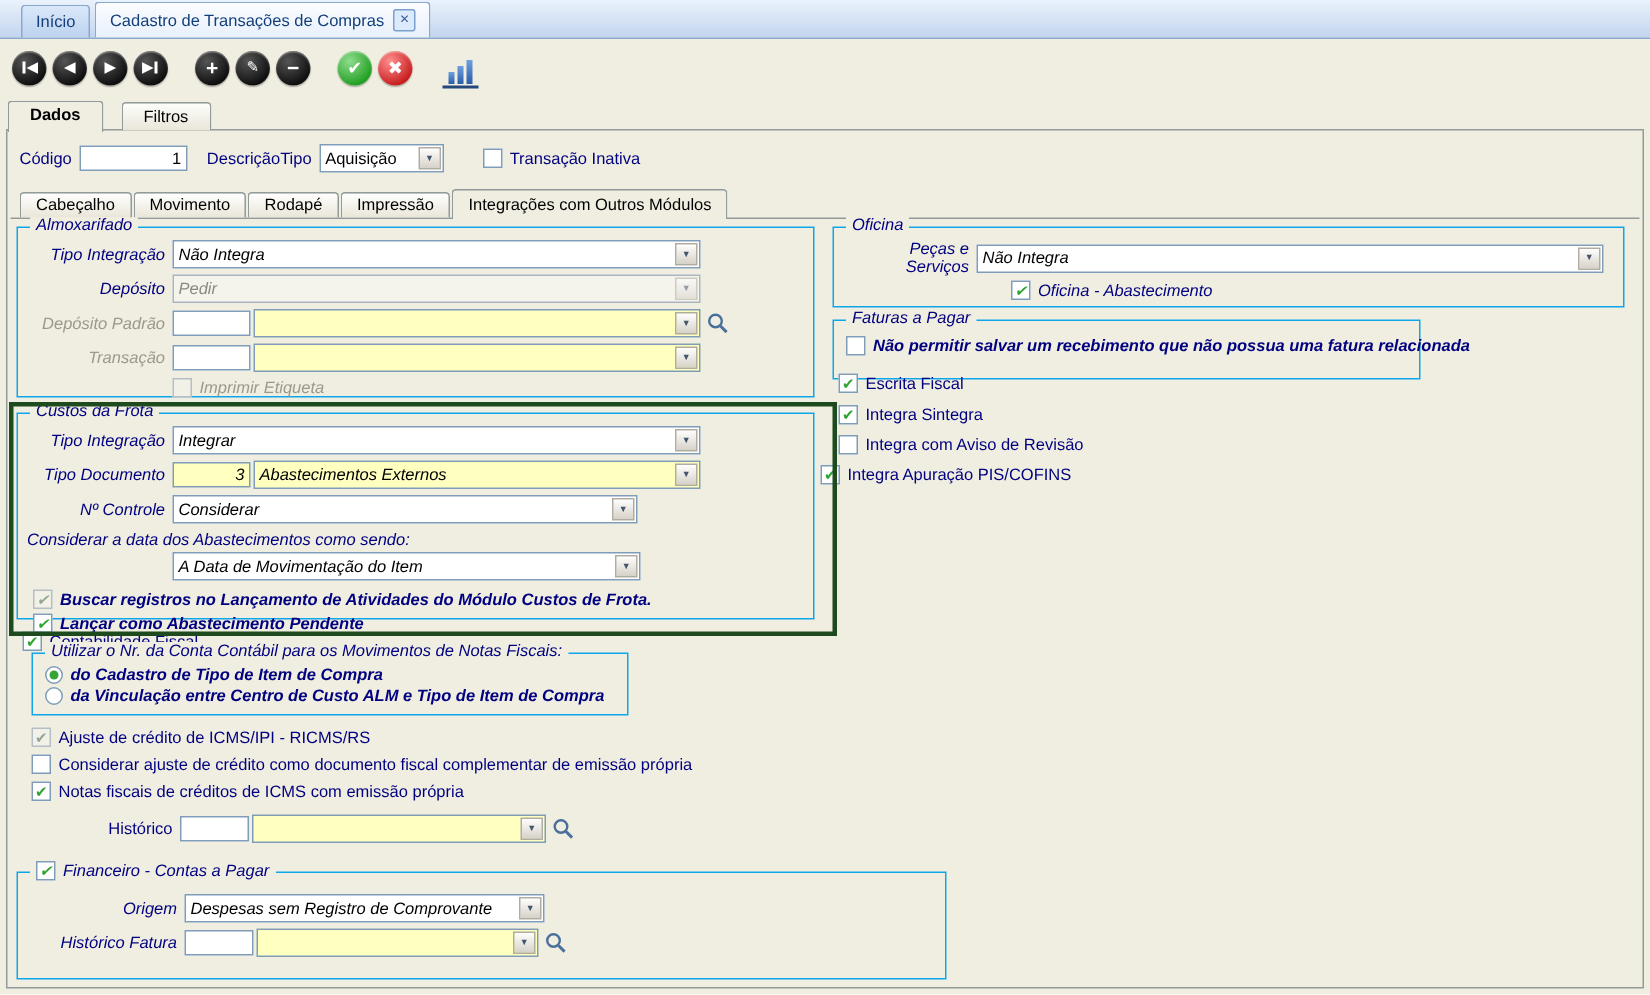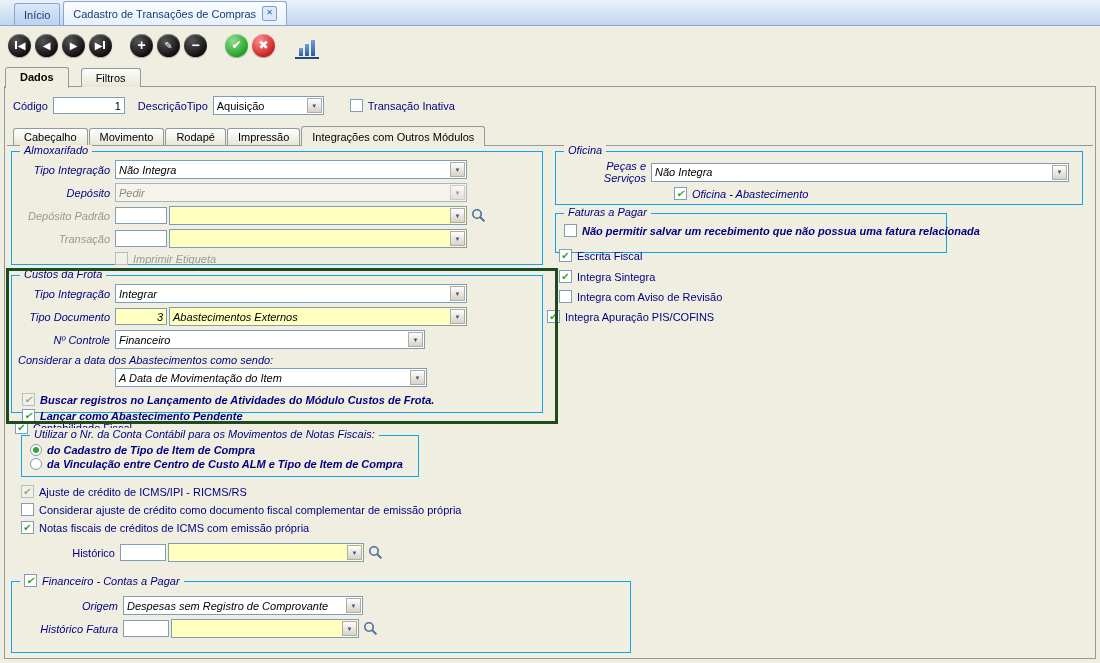--- a/index.html
+++ b/index.html
@@ -79,21 +79,21 @@
   .pos-historico{left:6px;top:456px;display:flex;align-items:center;}
   .pos-financeiro{left:6px;top:494px;width:620px;height:72px;}
   .pos-oficina{left:550px;top:64px;width:528px;height:54px;}
   .pos-faturas{left:550px;top:126px;width:392px;height:40px;}
   .pos-flag1{left:554px;top:162px;}
   .pos-flag2{left:554px;top:183px;}
   .pos-flag3{left:554px;top:203px;}
   .pos-flag4{left:542px;top:223px;}
 
   .w352{width:352px;} .w310{width:310px;} .w312{width:312px;} .w298{width:298px;}
-  .w106{width:111px;} .w247{width:247px;} .w72{width:72px;} .w52{width:52px;flex:0 0 52px;} .w46{width:46px;flex:0 0 46px;}
+  .w106{width:83px;} .w247{width:247px;} .w72{width:72px;} .w52{width:52px;flex:0 0 52px;} .w46{width:46px;flex:0 0 46px;}
   .w240{width:240px;} .w196{width:196px;} .w188{width:188px;} .w418{width:418px;}
   .radio-row{display:flex;align-items:center;gap:5px;margin:2px 8px 0 8px;}
   .conta-lbl{color:#000080;font-weight:bold;}
 </style>
 </head>
 <body>
 
 <div class="app">
 
   <div class="doc-tabbar">
@@ -235,21 +235,21 @@
         <span class="g-lbl">Tipo Documento</span>
         <span class="edit num w52 yellow">3</span>
         <span class="combo yellow w298" style="margin-left:2px;">
           <span>Abastecimentos Externos</span>
           <span class="arrow">▼</span>
         </span>
       </div>
       <div class="g-row">
         <span class="g-lbl">Nº Controle</span>
         <span class="combo w310">
-          <span>Financeiro</span>
+          <span>Considerar</span>
           <span class="arrow">▼</span>
         </span>
       </div>
       <div class="g-row" style="margin-top:5px;">
         <span class="lbl">Considerar a data dos Abastecimentos como sendo:</span>
       </div>
       <div class="g-row" style="margin-left:103px;margin-top:2px;">
         <span class="combo w312">
           <span>A Data de Movimentação do Item</span>
           <span class="arrow">▼</span>

